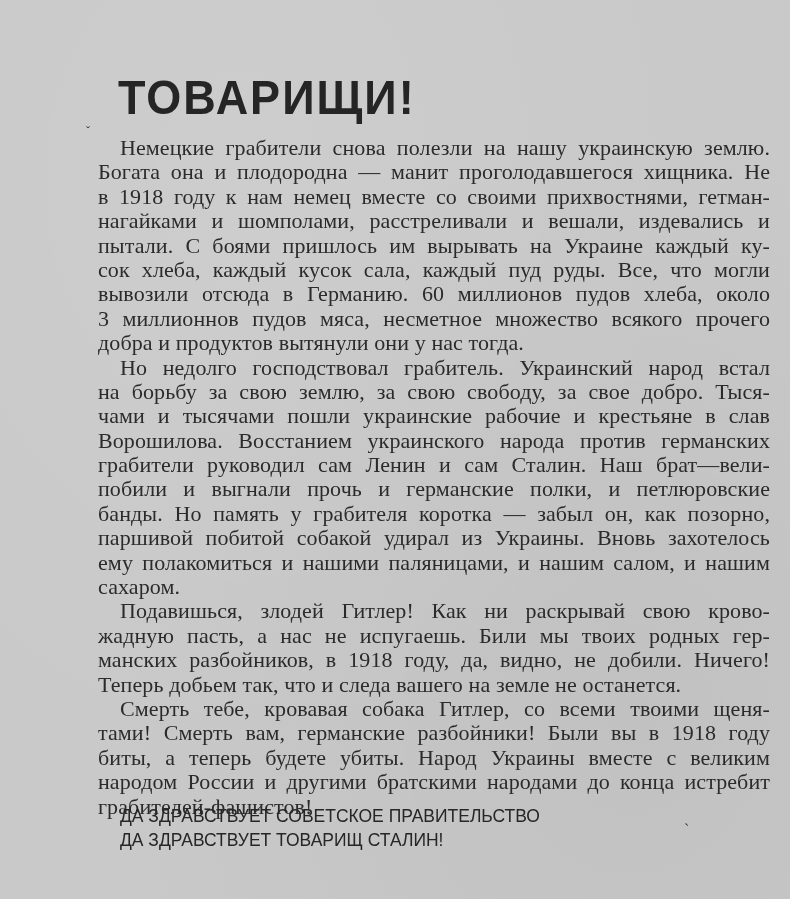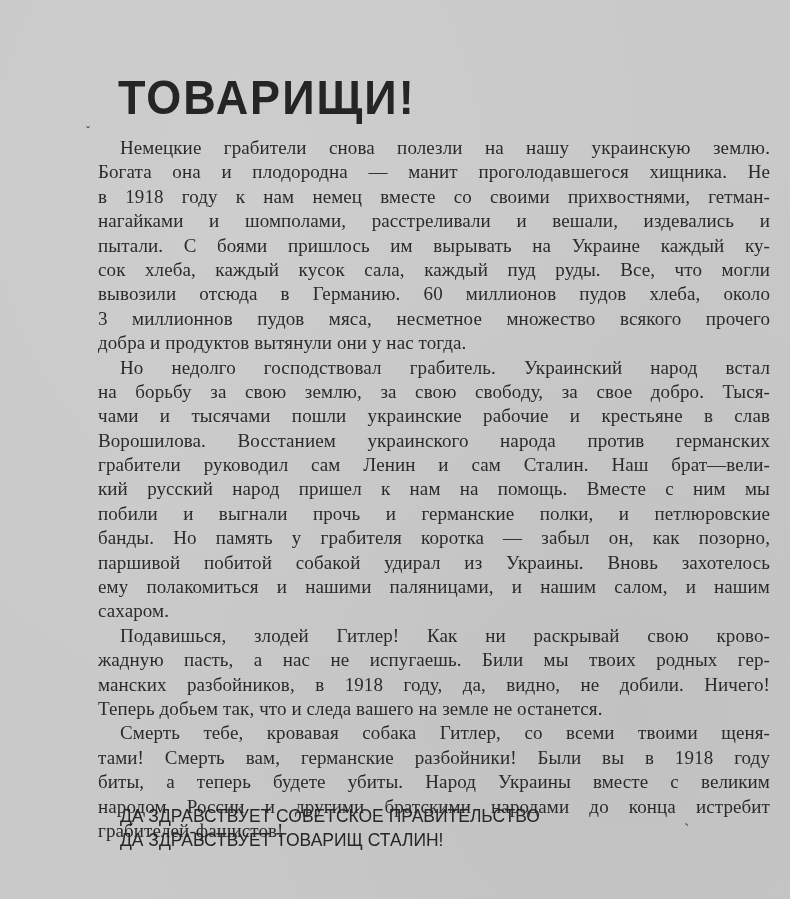--- a/index.html
+++ b/index.html
@@ -37,21 +37,21 @@
     }
     .body-text {
       position: absolute;
       left: 98px;
       top: 136px;
       width: 672px;
     }
     .line {
       height: 24.4px;
       line-height: 24.4px;
-      font-size: 19px;
+      font-size: 22px;
       white-space: nowrap;
       text-align: justify;
       text-align-last: justify;
       letter-spacing: 0.1px;
     }
     .line.last {
       text-align-last: left;
       font-family: Liberation Serif, serif;
     }
     .line.indent {
@@ -100,21 +100,20 @@
     <div class="line">3 миллионнов пудов мяса, несметное множество всякого прочего</div>
     <div class="line last">добра и продуктов вытянули они у нас тогда.</div>
   </div>
 
   <div>
     <div class="line indent">Но недолго господствовал грабитель. Украинский народ встал</div>
     <div class="line">на борьбу за свою землю, за свою свободу, за свое добро. Тыся-</div>
     <div class="line">чами и тысячами пошли украинские рабочие и крестьяне в слав</div>
     <div class="line">Ворошилова. Восстанием украинского народа против германских</div>
     <div class="line">грабители руководил сам Ленин и сам Сталин. Наш брат—вели-</div>
-    <div class="line">кий русский народ пришел к нам на помощь. Вместе с ним мы</div>
     <div class="line">побили и выгнали прочь и германские полки, и петлюровские</div>
     <div class="line">банды. Но память у грабителя коротка — забыл он, как позорно,</div>
     <div class="line">паршивой побитой собакой удирал из Украины. Вновь захотелось</div>
     <div class="line">ему полакомиться и нашими паляницами, и нашим салом, и нашим</div>
     <div class="line last">сахаром.</div>
   </div>
 
   <div>
     <div class="line indent">Подавишься, злодей Гитлер! Как ни раскрывай свою крово-</div>
     <div class="line">жадную пасть, а нас не испугаешь. Били мы твоих родных гер-</div>

